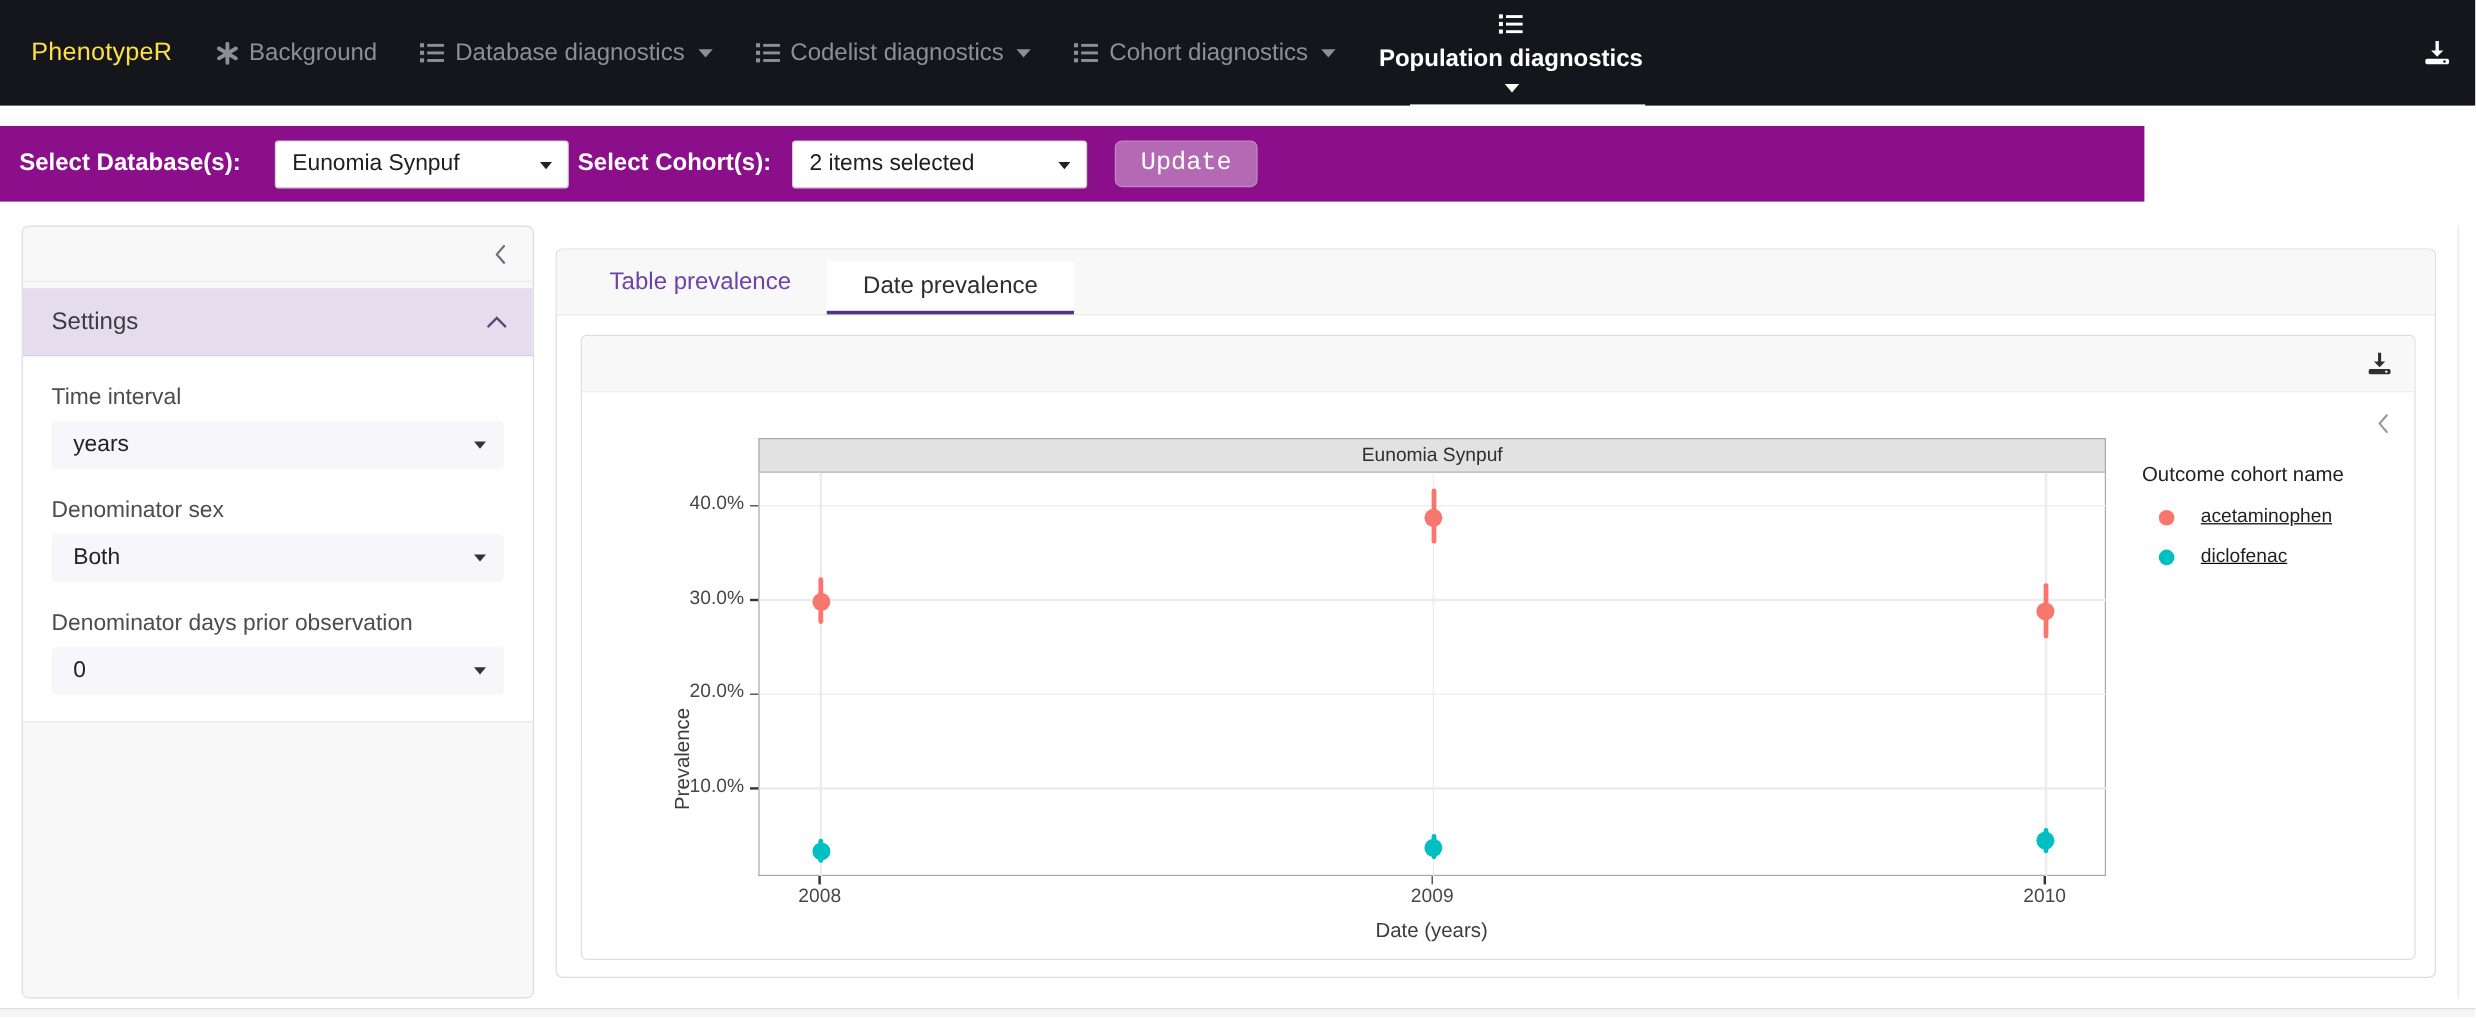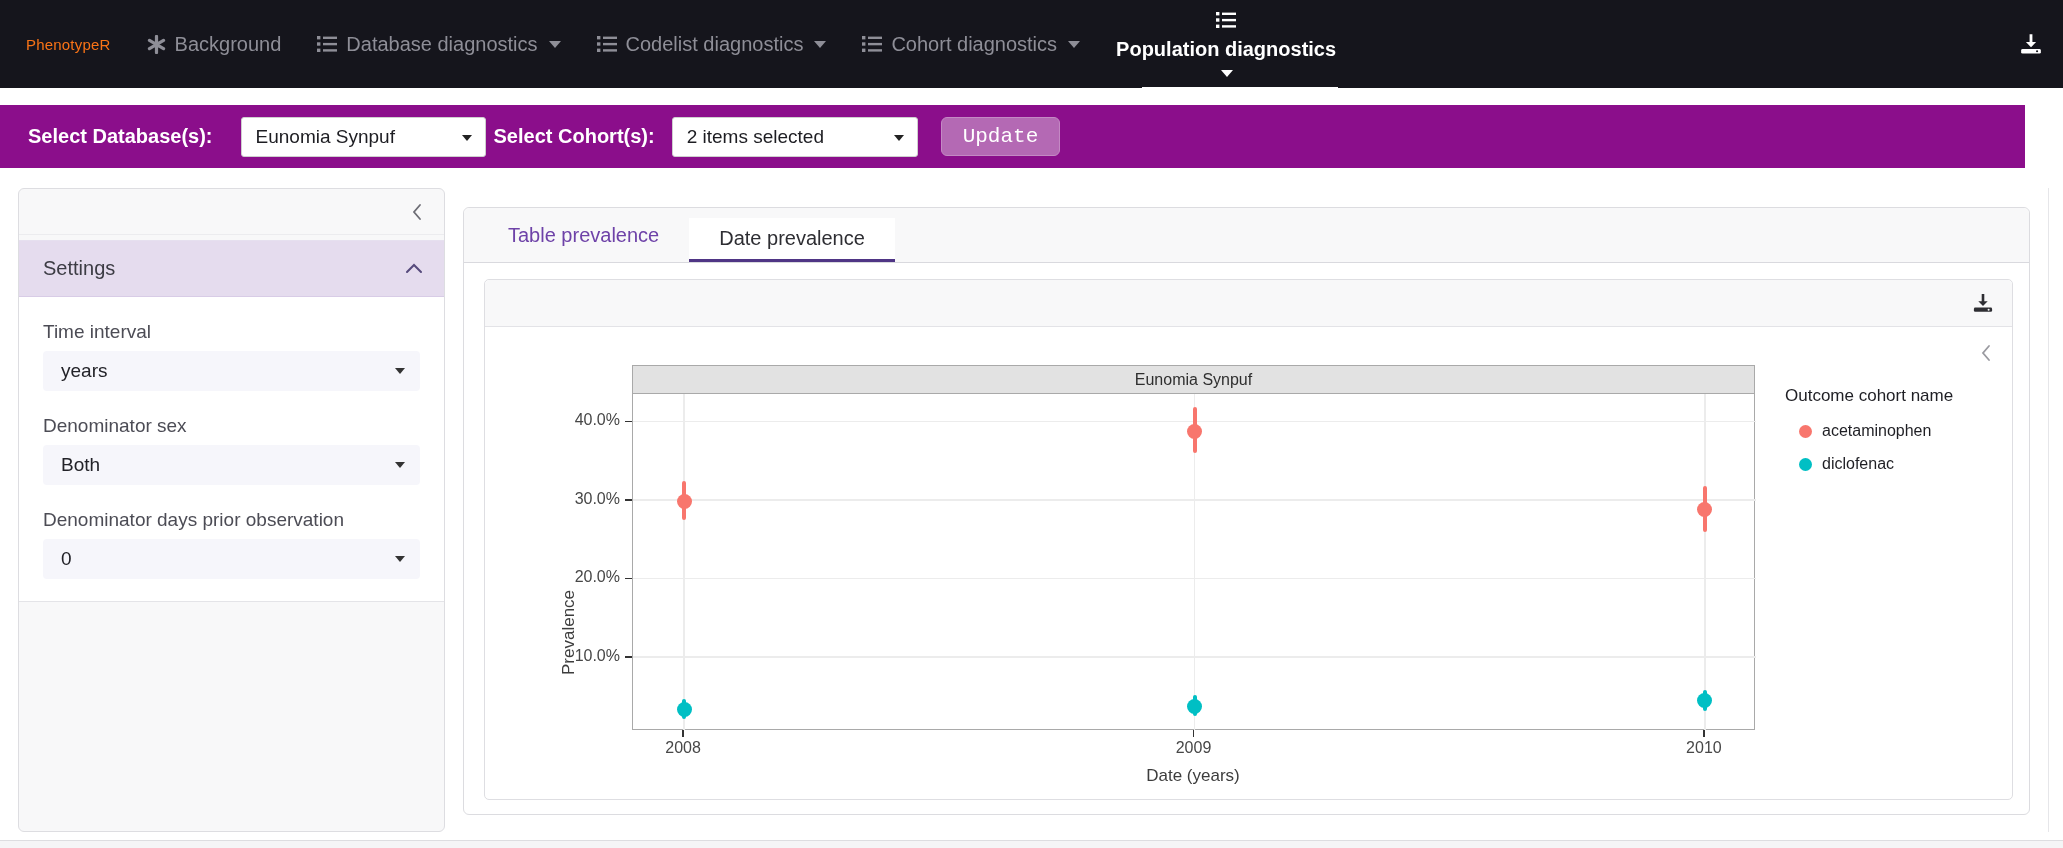--- a/index.html
+++ b/index.html
@@ -3,36 +3,36 @@
 <meta charset="utf-8">
 <style>
   * { box-sizing: border-box; margin: 0; padding: 0; }
   html,body { background:#fff; }
   body { font-family:"Liberation Sans", sans-serif; }
   .page { position:relative; width:2063px; height:848px; overflow:hidden; background:#fff; }
 
   
   .navbar { position:absolute; left:0; top:0; width:2063px; height:88px; background:#15151c;
             display:flex; align-items:center; padding:0 26px; gap:36px; }
-  .brand { color:#f97316; font-size:15px; letter-spacing:.2px; cursor:pointer; }
+  .brand { color:#fde047; font-size:21px; letter-spacing:.2px; cursor:pointer; }
   .nav { display:flex; align-items:center; gap:36px; }
   .nav-item { position:relative; display:flex; align-items:center; gap:9px; color:#8e8e97;
               font-size:20px; cursor:pointer; white-space:nowrap; }
   .nav-item .ni-icon { display:flex; align-items:center; }
   .nav-item.active { color:#fff; font-weight:bold;flex-direction:column; }
   .nav-item.active::after { content:""; position:absolute; left:26px; right:-2px; bottom:-12px;
                             height:2.5px; background:#fff; }
   .caret-down { width:0; height:0; border-left:6px solid transparent; border-right:6px solid transparent;
                 border-top:7px solid currentColor; margin-left:2px; }
   .nav-download { position:absolute; right:14px; top:26px; width:36px; height:36px; display:flex;
                   align-items:center; justify-content:center; color:#fff; cursor:pointer; }
 
   
-  .filter-bar { position:absolute; left:0; top:105px; width:2025px; height:63px; background:#8b0e8b;
-                display:flex; align-items:center; padding:0 28px; }
+  .filter-bar { position:absolute; left:0; top:105px; width:1787px; height:63px; background:#8b0e8b;
+                display:flex; align-items:center; padding:0 16px; }
   .fb-label { color:#fff; font-weight:bold; font-size:20px; white-space:nowrap; }
   .fb-select { background:#fff; border:1px solid #cfcfcf; border-radius:3px; height:40px; width:245px;
                display:flex; align-items:center; padding:0 14px; font-size:19px; color:#1d1d22;
                cursor:pointer; position:relative; }
   .fb-select .sel-caret { position:absolute; right:13px; top:17px; width:0; height:0;
                border-left:5.5px solid transparent; border-right:5.5px solid transparent;
                border-top:6.5px solid #222; }
   .db-select { margin-left:28px; }
   .co-label { margin-left:8px; }
   .co-select { margin-left:17px; width:246px; }
@@ -94,21 +94,21 @@
   .pt { position:absolute; width:15px; height:15px; border-radius:50%; }
   .ytick-label { position:absolute; right:1392px; font-size:16px; color:#474747; white-space:nowrap; }
   .ytick-mark { position:absolute; left:140px; width:7px; height:1.5px; background:#333; }
   .xtick-mark { position:absolute; top:450px; width:1.5px; height:7px; background:#333; }
   .xtick-label { position:absolute; top:459px; width:80px; text-align:center; font-size:16px; color:#474747; }
   .xlab { position:absolute; left:638px; top:486px; width:140px; text-align:center; font-size:17px; color:#3d3d3d; }
   .ylab { position:absolute; left:74px; top:255px; height:140px; display:flex; align-items:center;
           writing-mode:vertical-rl; transform:rotate(180deg); font-size:17px; color:#3d3d3d; }
   .legend { position:absolute; left:1300px; top:106px; width:220px; }
   .legend-title { font-size:17px; color:#1f1f24; margin-bottom:12px; }
-  .legend-item { display:flex; align-items:center; gap:10px; height:26px; margin-bottom:7px; }
+  .legend-item { display:flex; align-items:center; gap:22px; height:26px; margin-bottom:7px;text-decoration:underline; }
   .legend-dot { width:13px; height:13px; border-radius:50%; margin-left:14px; }
   .legend-label { font-size:16px; color:#1f1f24; }
 
   
   .content-edge { position:absolute; left:2048px; top:188px; width:1px; height:644px; background:#e6e6e9; }
   .bottom-bar { position:absolute; left:0; top:840px; width:2063px; height:8px; background:#f5f5f6;
                 border-top:1px solid #ddddе0; border-top:1px solid #dddde0; }
   svg { display:block; }
 </style>
 </head>

